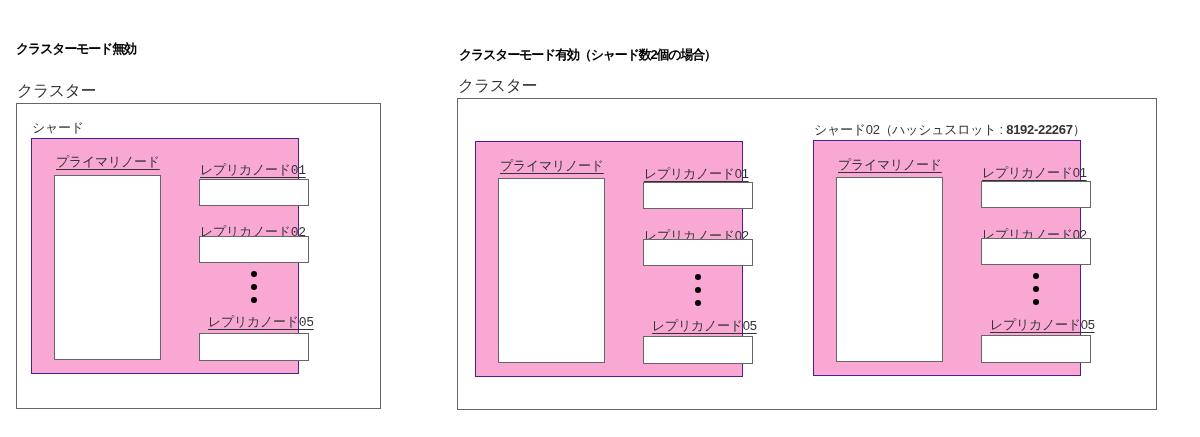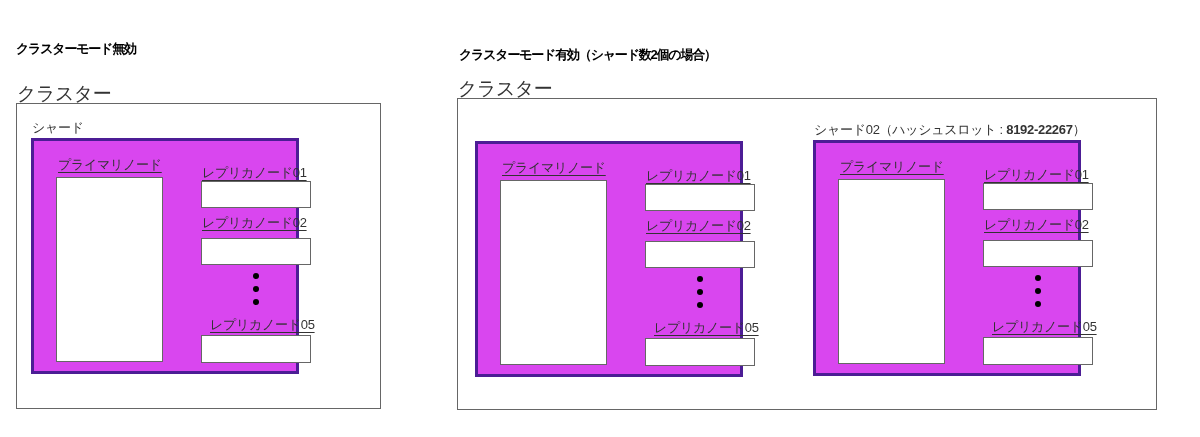--- a/index.html
+++ b/index.html
@@ -10,62 +10,62 @@
     font-family: "Liberation Sans", sans-serif;
     color: #333333;
   }
   .panel-title {
     position: absolute;
     font-size: 13px; font-weight: bold; color: #000000;
     letter-spacing: -1.2px; white-space: nowrap; margin-top: 24px;
   }
   .cluster-label {
     position: absolute;
-    font-size: 19px; color: #333333; letter-spacing: -0.5px; white-space: nowrap; text-align: right;
+    font-size: 16px; color: #333333; letter-spacing: -0.5px; white-space: nowrap; text-align: right;
   }
   .cluster-box {
     position: absolute;
     border: 1px solid #666666; background: #ffffff;
   }
   .shard { position: absolute; }
   .shard-label {
     position: absolute; left: 1px; top: 0;
     font-size: 13px; color: #333333; letter-spacing: -0.3px; white-space: nowrap;
   }
   .shard-label b { font-weight: bold; }
   .shard-box {
     position: absolute; left: 0; top: 19px;
     width: 268px; height: 236px;
-    border: 3px solid #4c1d95; background: #d946ef;
+    border: 1px solid #4c1d95; background: #f9a8d4;
   }
   .node-label {
     position: absolute;
     font-size: 13px; color: #333333; letter-spacing: -0.3px;
     text-decoration: underline; text-underline-offset: 3px;
     white-space: nowrap; line-height: 16px;
   }
   .node-box { position: absolute; border: 1px solid #666666; background: #ffffff; }
   .primary-label { left: 24px; top: 16px; }
   .primary-box  { left: 22px; top: 36px; width: 107px; height: 185px; }
   .r01-label { left: 168px; top: 24px; }
   .r01-box   { left: 167px; top: 40px; width: 110px; height: 27px; }
-  .r02-label { left: 168px; top: 74px; }
+  .r02-label { left: 168px; top: 86px; }
   .r02-box   { left: 167px; top: 97px; width: 110px; height: 27px; }
   .dots {
     position: absolute; left: 167px; top: 132px; width: 110px;
     display: flex; flex-direction: column; align-items: center; gap: 7px;
   }
   .dot { width: 6px; height: 6px; border-radius: 50%; background: #000000; }
   .r05-label { left: 176px; top: 176px; }
   .r05-box   { left: 167px; top: 194px; width: 110px; height: 28px; }
 
   
   #left-title         { left: 16px;  top: 16px; }
   #left-cluster-label { left: 17px;  top: 81px; }
-  #left-cluster-box   { left: 16px;  top: 103px; width: 365px; height: 306px; }
+  #left-cluster-box   { left: 16px;  top: 103px; width: 365px; height: 306px; font-family: Liberation Mono, monospace; }
   #left-shard         { left: 14px;  top: 15px; width: 316px; height: 256px; }
 
   
   #right-title         { left: 459px; top: 22px; text-align: right; }
   #right-cluster-label { left: 458px; top: 76px; }
   #right-cluster-box   { left: 457px; top: 98px; width: 700px; height: 312px; }
   #right-shard-01      { left: 17px;  top: 23px; width: 316px; height: 256px; }
   #right-shard-02      { left: 355px; top: 22px; width: 316px; height: 256px; }
 </style>
 </head>

